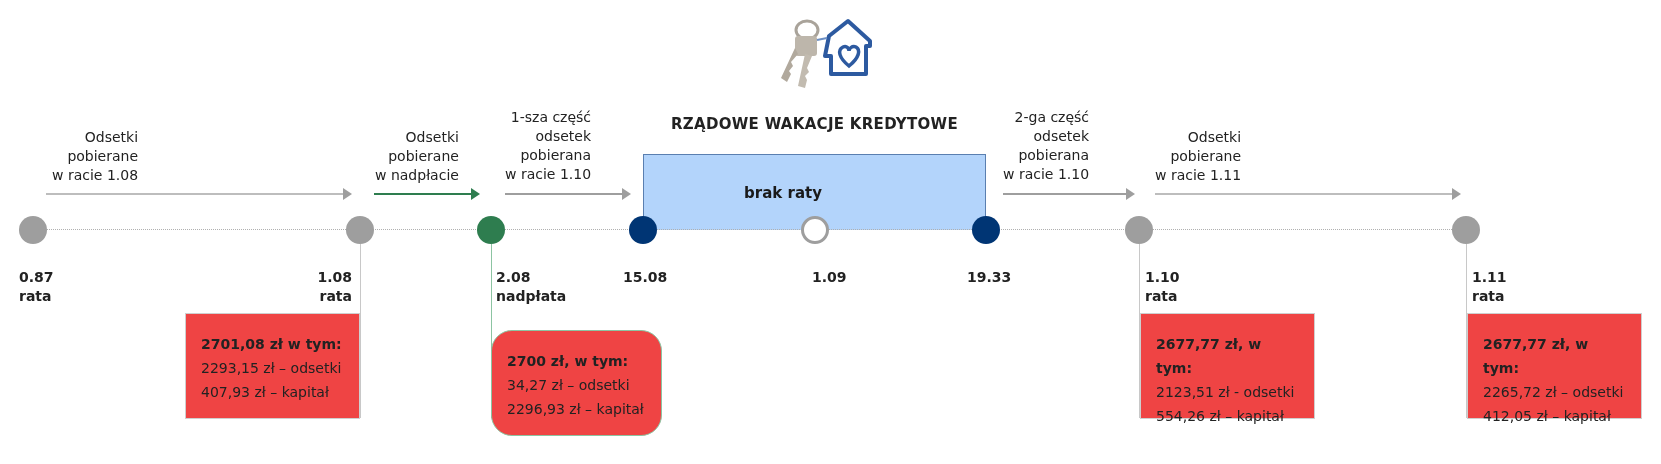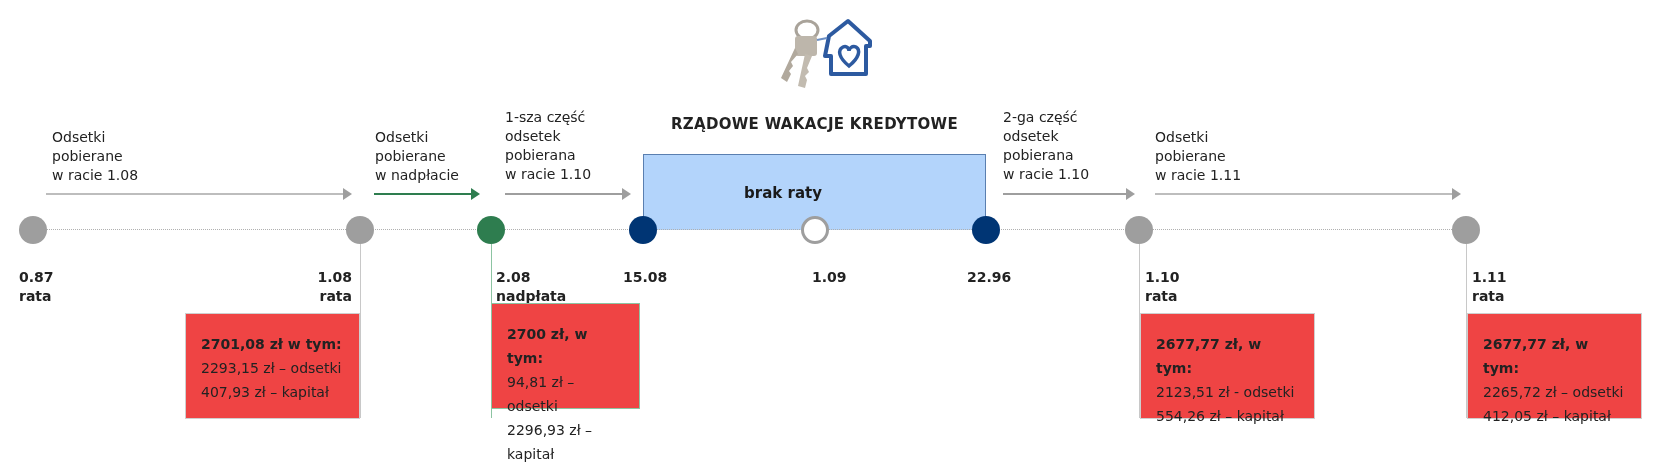--- a/index.html
+++ b/index.html
@@ -1,18 +1,18 @@
 <!DOCTYPE html>
 <html><head>
 <meta charset="utf-8">
 <style>
   html,body{margin:0;padding:0;background:#fff;}
   body{width:1661px;height:464px;position:relative;overflow:hidden;font-family:"DejaVu Sans","Liberation Sans",sans-serif;color:#222;}
   .abs{position:absolute;}
-  .note{font-size:14px;line-height:19px;color:#222;white-space:pre-line;}
+  .note{font-size:14px;line-height:19px;color:#222;white-space:pre-line;text-align:right;}
   .arrow{height:2px;background:#bdbdbd;}
   .arrow::after{content:"";position:absolute;right:-8px;top:-5px;border-left:9px solid #9e9e9e;border-top:6px solid transparent;border-bottom:6px solid transparent;}
   .arrow.green{background:#2e7d4f;height:1.5px;}
   .arrow.green::after{border-left-color:#2e7d4f;}
   .arrow.dark{background:#9e9e9e;height:1.5px;}
   .timeline{top:229px;left:33px;width:1433px;border-top:1.5px dotted #b0b0b0;height:0;}
   .dot{width:28px;height:28px;border-radius:50%;top:216px;}
   .dot.gray{background:#9e9e9e;}
   .dot.green{background:#2e7d4f;}
   .dot.navy{background:#003574;}
@@ -89,32 +89,32 @@
 <div class="abs dot hollow" style="left:801px;"></div>
 <div class="abs dot navy" style="left:972px;"></div>
 <div class="abs dot gray" style="left:1125px;"></div>
 <div class="abs dot gray" style="left:1452px;"></div>
 
 <div class="abs date" style="left:19px;top:268px;"><span>0.87</span><br><span>rata</span></div>
 <div class="abs date" style="left:300px;top:268px;width:52px;text-align:right;"><span>1.08</span><br><span>rata</span></div>
 <div class="abs date" style="left:496px;top:268px;"><span>2.08</span><br><span>nadpłata</span></div>
 <div class="abs date" style="left:623px;top:268px;">15.08</div>
 <div class="abs date" style="left:812px;top:268px;text-align:right;">1.09</div>
-<div class="abs date" style="left:967px;top:268px;">22.96</div>
+<div class="abs date" style="left:967px;top:268px;">19.33</div>
 <div class="abs date" style="left:1145px;top:268px;"><span>1.10</span><br><span>rata</span></div>
 <div class="abs date" style="left:1472px;top:268px;"><span>1.11</span><br><span>rata</span></div>
 
 <div class="abs box" style="left:185px;top:313px;width:175px;">
   <div class="l b">2701,08 zł w tym:</div>
   <div class="l">2293,15 zł – odsetki</div>
   <div class="l">407,93 zł – kapitał</div>
 </div>
-<div class="abs box green" style="left:491px;top:303px;width:149px;">
+<div class="abs box green" style="left:491px;top:330px;width:171px;border-radius:21px;">
   <div class="l b">2700 zł, w tym:</div>
-  <div class="l">94,81 zł – odsetki</div>
+  <div class="l">34,27 zł – odsetki</div>
   <div class="l">2296,93 zł – kapitał</div>
 </div>
 <div class="abs box" style="left:1140px;top:313px;width:175px;">
   <div class="l b">2677,77 zł, w tym:</div>
   <div class="l">2123,51 zł  - odsetki</div>
   <div class="l">554,26 zł – kapitał</div>
 </div>
 <div class="abs box" style="left:1467px;top:313px;width:175px;">
   <div class="l b">2677,77 zł, w tym:</div>
   <div class="l">2265,72 zł – odsetki</div>

